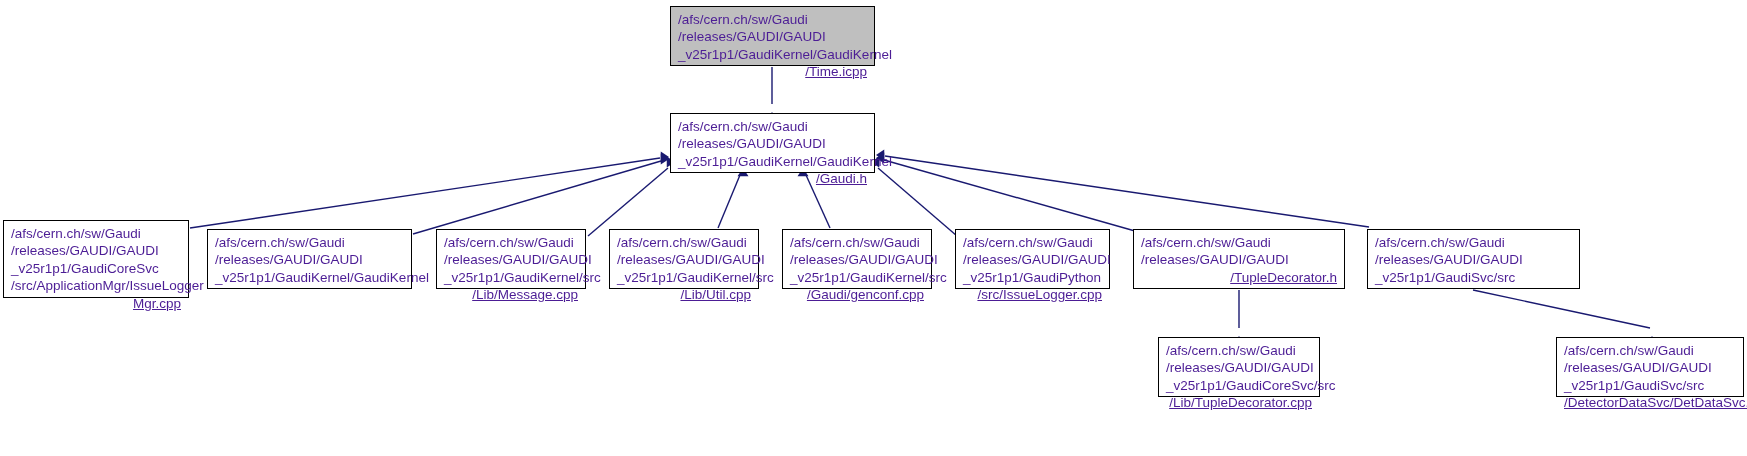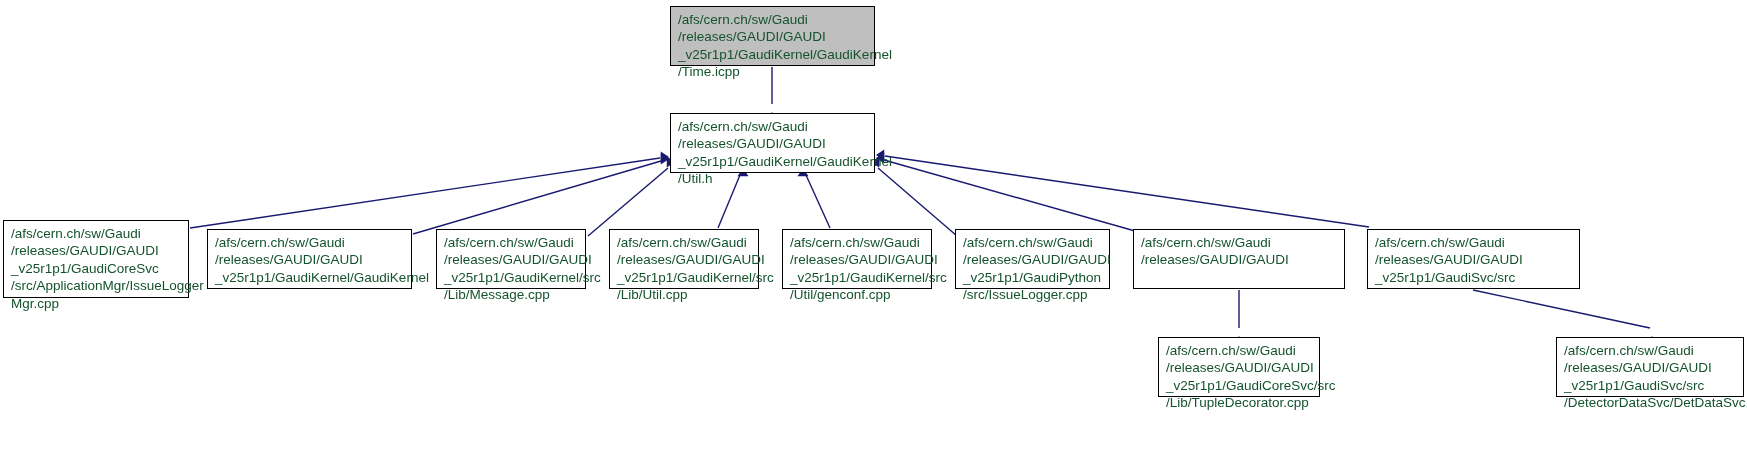--- a/index.html
+++ b/index.html
@@ -23,35 +23,36 @@
     top: 0;
     width: 1747px;
     height: 456px;
     pointer-events: none;
   }
   .node {
     position: absolute;
     box-sizing: border-box;
     border: 1px solid #000000;
     background: #ffffff;
-    color: #14532d;
+    color: #4c1d95;
     font-size: 13.5px;
     line-height: 17.4px;
     padding: 4px 7px 4px 7px;
     white-space: pre;
     z-index: 5;
   }
   .node.root {
     background: #bfbfbf;
   }
   .node .ln {
     display: block;
   }
   .node .ln.center {
-    text-align: left;
+    text-align: right;
+    text-decoration: underline;
   }
   .node .ln.left {
     text-align: left;
   }
 </style>
 </head>
 <body>
 
 <div id="graph">
   <svg id="edges" viewBox="0 0 1747 456" width="1747" height="456" xmlns="http://www.w3.org/2000/svg">
@@ -72,24 +73,24 @@
       <path d="M 1135,231 L 884,160" stroke="#191970" stroke-width="1.4" fill="none"></path>
       <polygon points="876,158 884.25,152.5 884.25,163.5" fill="#191970"></polygon>
       <path d="M 1369,227 L 885,156" stroke="#191970" stroke-width="1.4" fill="none"></path>
       <polygon points="876,155 884.25,149.5 884.25,160.5" fill="#191970"></polygon>
       <path d="M 1239,290 L 1239,328" stroke="#191970" stroke-width="1.4" fill="none"></path>
       <polygon points="1239,336 1233.5,344.25 1244.5,344.25" fill="#191970"></polygon>
       <path d="M 1473,290 L 1650,328" stroke="#191970" stroke-width="1.4" fill="none"></path>
       <polygon points="1652,336 1646.5,344.25 1657.5,344.25" fill="#191970"></polygon>
     </svg>
 <div class="node root" style="left: 670px; top: 6px; width: 205px; height: 60px;"><span class="ln left">/afs/cern.ch/sw/Gaudi</span><span class="ln left">/releases/GAUDI/GAUDI</span><span class="ln left">_v25r1p1/GaudiKernel/GaudiKernel</span><span class="ln center">/Time.icpp</span></div>
-    <div class="node" style="left: 670px; top: 113px; width: 205px; height: 60px;"><span class="ln left">/afs/cern.ch/sw/Gaudi</span><span class="ln left">/releases/GAUDI/GAUDI</span><span class="ln left">_v25r1p1/GaudiKernel/GaudiKernel</span><span class="ln center">/Util.h</span></div>
+    <div class="node" style="left: 670px; top: 113px; width: 205px; height: 60px;"><span class="ln left">/afs/cern.ch/sw/Gaudi</span><span class="ln left">/releases/GAUDI/GAUDI</span><span class="ln left">_v25r1p1/GaudiKernel/GaudiKernel</span><span class="ln center">/Gaudi.h</span></div>
     <div class="node" style="left: 3px; top: 220px; width: 186px; height: 78px;"><span class="ln left">/afs/cern.ch/sw/Gaudi</span><span class="ln left">/releases/GAUDI/GAUDI</span><span class="ln left">_v25r1p1/GaudiCoreSvc</span><span class="ln left">/src/ApplicationMgr/IssueLogger</span><span class="ln center">Mgr.cpp</span></div>
     <div class="node" style="left: 207px; top: 229px; width: 205px; height: 60px;"><span class="ln left">/afs/cern.ch/sw/Gaudi</span><span class="ln left">/releases/GAUDI/GAUDI</span><span class="ln left">_v25r1p1/GaudiKernel/GaudiKernel</span></div>
     <div class="node" style="left: 436px; top: 229px; width: 150px; height: 60px;"><span class="ln left">/afs/cern.ch/sw/Gaudi</span><span class="ln left">/releases/GAUDI/GAUDI</span><span class="ln left">_v25r1p1/GaudiKernel/src</span><span class="ln center">/Lib/Message.cpp</span></div>
     <div class="node" style="left: 609px; top: 229px; width: 150px; height: 60px;"><span class="ln left">/afs/cern.ch/sw/Gaudi</span><span class="ln left">/releases/GAUDI/GAUDI</span><span class="ln left">_v25r1p1/GaudiKernel/src</span><span class="ln center">/Lib/Util.cpp</span></div>
-    <div class="node" style="left: 782px; top: 229px; width: 150px; height: 60px;"><span class="ln left">/afs/cern.ch/sw/Gaudi</span><span class="ln left">/releases/GAUDI/GAUDI</span><span class="ln left">_v25r1p1/GaudiKernel/src</span><span class="ln center">/Util/genconf.cpp</span></div>
+    <div class="node" style="left: 782px; top: 229px; width: 150px; height: 60px;"><span class="ln left">/afs/cern.ch/sw/Gaudi</span><span class="ln left">/releases/GAUDI/GAUDI</span><span class="ln left">_v25r1p1/GaudiKernel/src</span><span class="ln center">/Gaudi/genconf.cpp</span></div>
     <div class="node" style="left: 955px; top: 229px; width: 155px; height: 60px;"><span class="ln left">/afs/cern.ch/sw/Gaudi</span><span class="ln left">/releases/GAUDI/GAUDI</span><span class="ln left">_v25r1p1/GaudiPython</span><span class="ln center">/src/IssueLogger.cpp</span></div>
-    <div class="node" style="left: 1133px; top: 229px; width: 212px; height: 60px;"><span class="ln left">/afs/cern.ch/sw/Gaudi</span><span class="ln left">/releases/GAUDI/GAUDI</span></div>
+    <div class="node" style="left: 1133px; top: 229px; width: 212px; height: 60px;"><span class="ln left">/afs/cern.ch/sw/Gaudi</span><span class="ln left">/releases/GAUDI/GAUDI</span><span class="ln center">/TupleDecorator.h</span></div>
     <div class="node" style="left: 1367px; top: 229px; width: 213px; height: 60px;"><span class="ln left">/afs/cern.ch/sw/Gaudi</span><span class="ln left">/releases/GAUDI/GAUDI</span><span class="ln left">_v25r1p1/GaudiSvc/src</span></div>
     <div class="node" style="left: 1158px; top: 337px; width: 162px; height: 60px;"><span class="ln left">/afs/cern.ch/sw/Gaudi</span><span class="ln left">/releases/GAUDI/GAUDI</span><span class="ln left">_v25r1p1/GaudiCoreSvc/src</span><span class="ln center">/Lib/TupleDecorator.cpp</span></div>
     <div class="node" style="left: 1556px; top: 337px; width: 188px; height: 60px;"><span class="ln left">/afs/cern.ch/sw/Gaudi</span><span class="ln left">/releases/GAUDI/GAUDI</span><span class="ln left">_v25r1p1/GaudiSvc/src</span><span class="ln center">/DetectorDataSvc/DetDataSvc.cpp</span></div>
   </div>
 
 </body></html>

